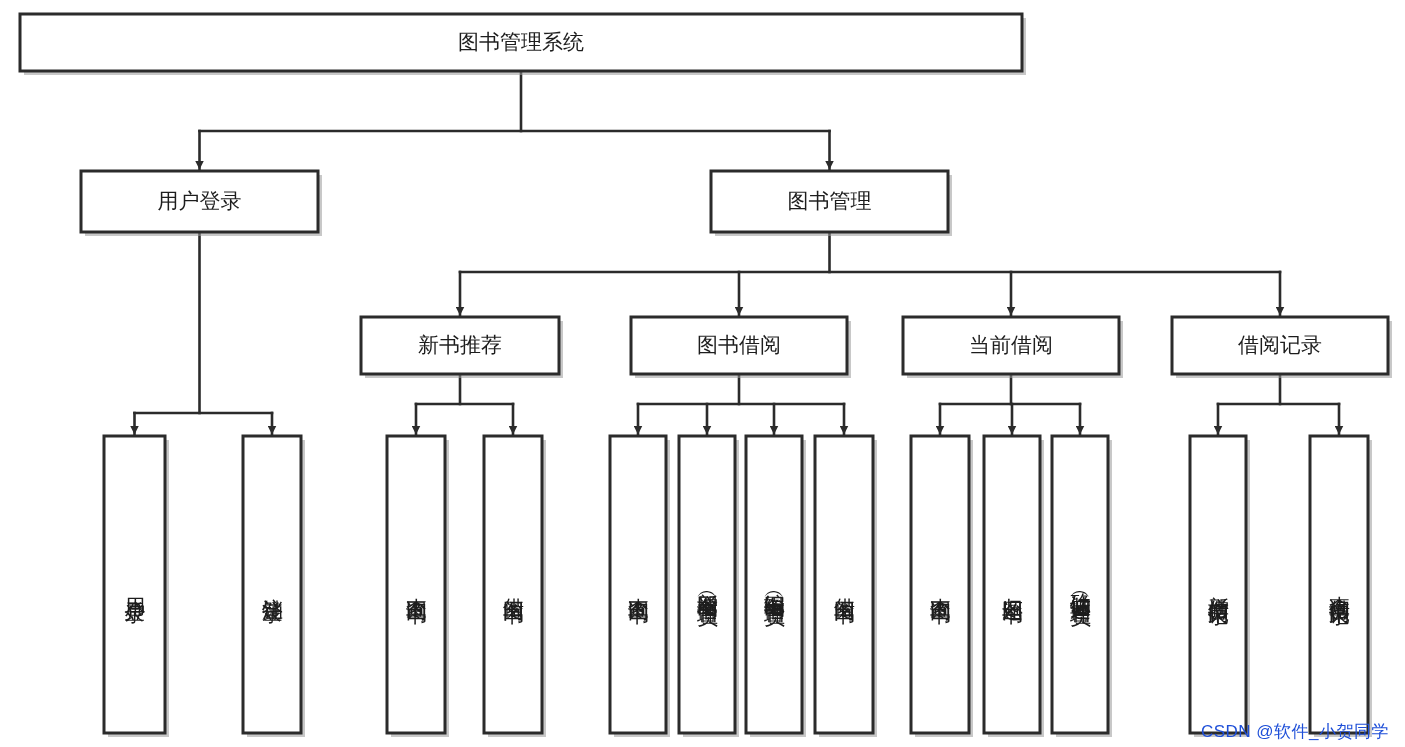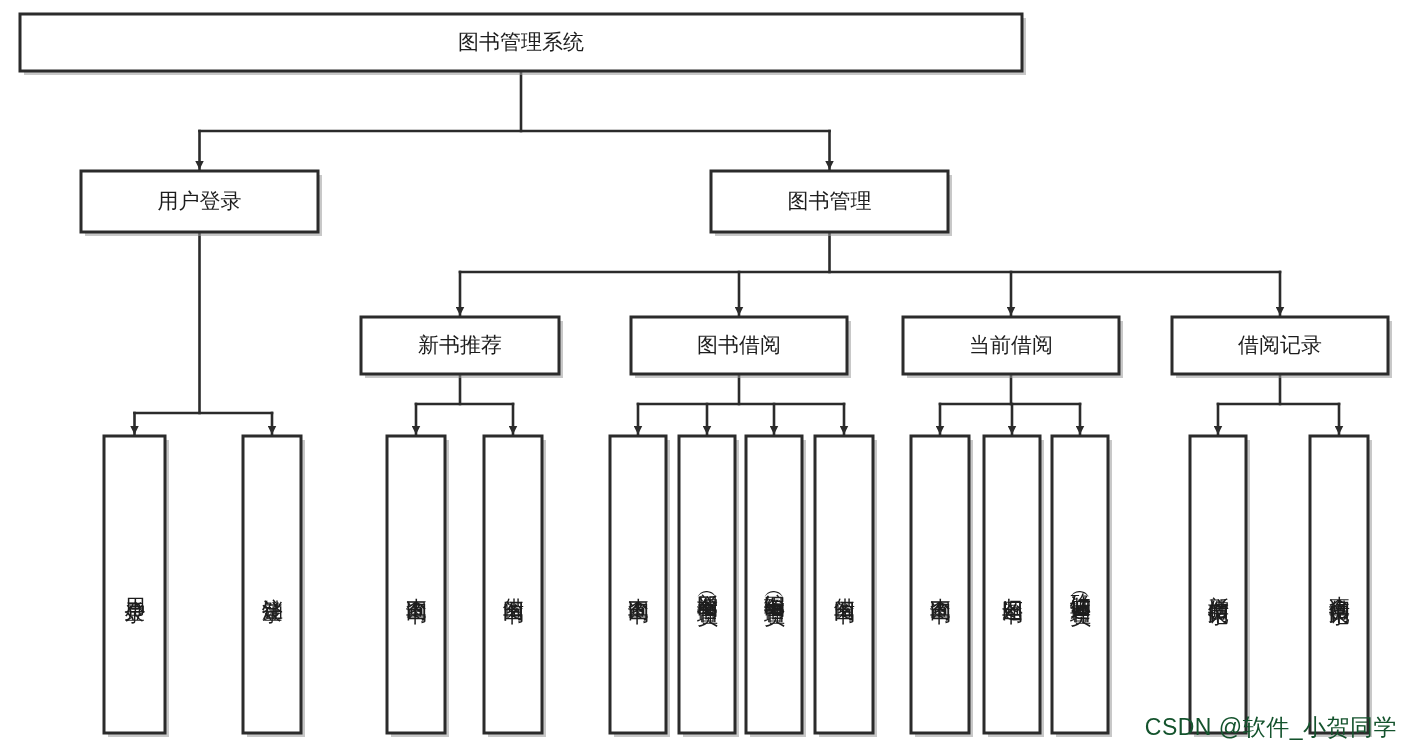--- a/index.html
+++ b/index.html
@@ -63,25 +63,25 @@
     text-orientation: upright;
     font-family: "Liberation Sans", sans-serif;
     font-size: 21px;
     color: #1d1d1d;
     line-height: 1.28;
     letter-spacing: 2px;
     white-space: nowrap;
   }
   .watermark {
     position: absolute;
-    right: 8px;
+    right: 16px;
     bottom: 4px;
     font-family: "Liberation Sans", sans-serif;
-    font-size: 23px;
-    color: #14532d;
+    font-size: 17px;
+    color: #1d4ed8;
     letter-spacing: 0.5px;
     user-select: none;
   }
 </style>
 </head>
 <body>
 
 <div id="diagram-root">
   <svg class="flow" viewBox="0 0 1405 747">
     <defs>

